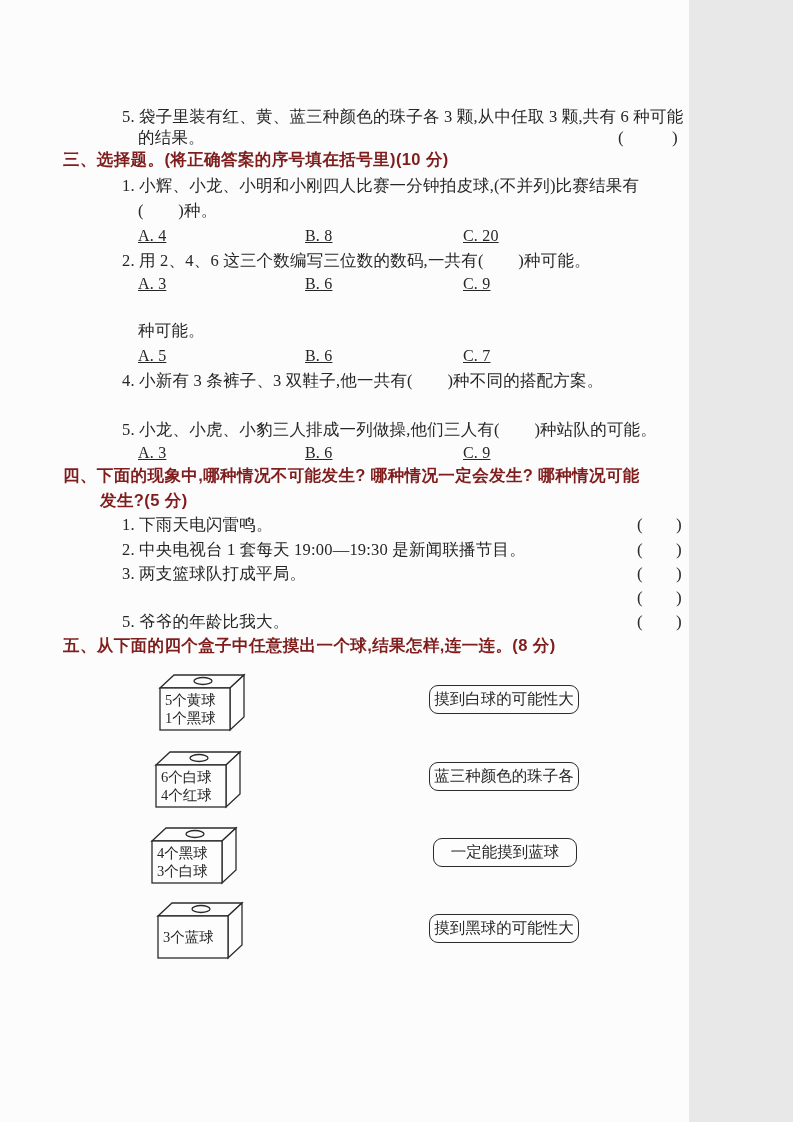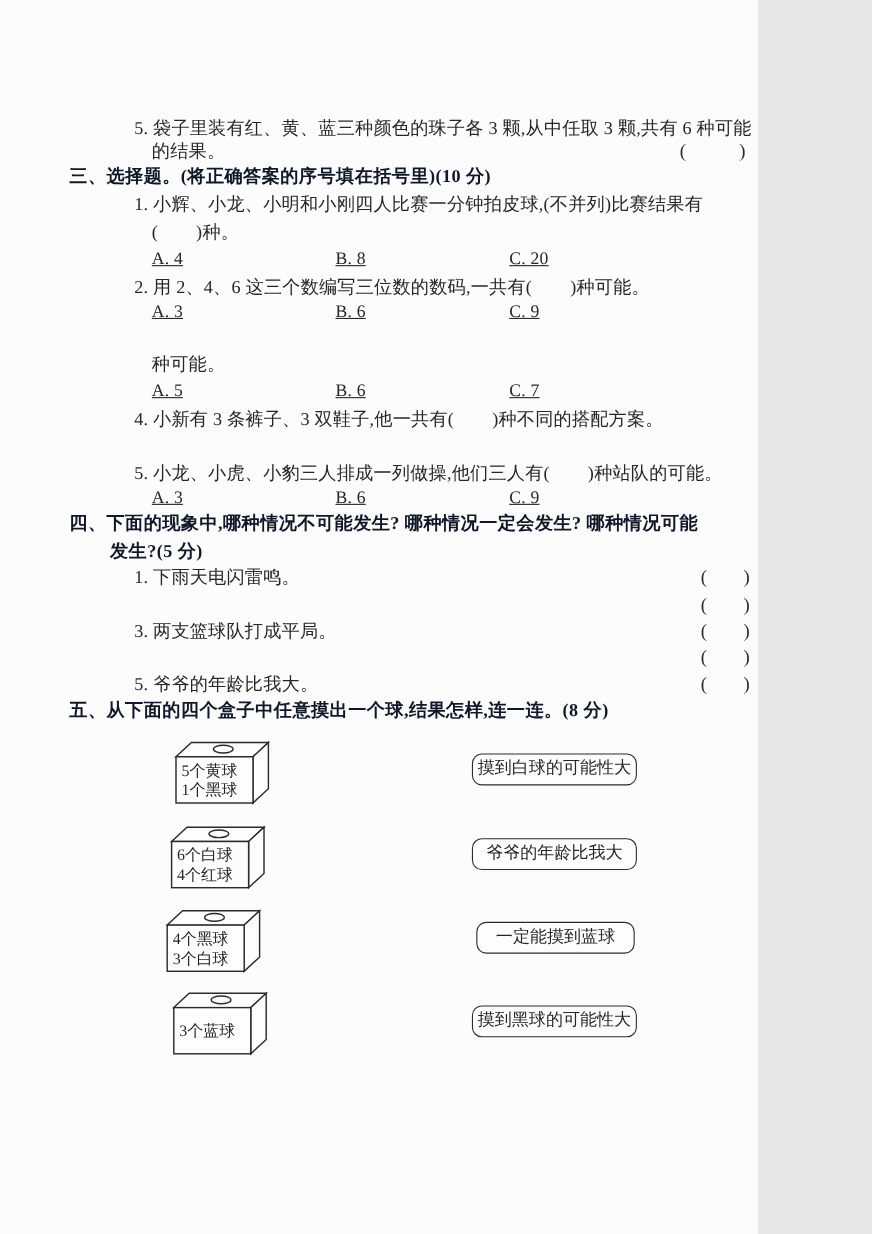--- a/index.html
+++ b/index.html
@@ -13,23 +13,23 @@
     overflow:hidden;
   }
   .ln{
     position:absolute;
     font-size:16.5px;
     line-height:23px;
     white-space:pre;
     letter-spacing:0.2px;
   }
   .hd{
-    font-family:Liberation Serif, serif;
+    font-family:Liberation Sans, sans-serif;
     font-weight:700;
-    color:#0f172a;
+    color:#7f1d1d;
     letter-spacing:0.4px;
   }
   .optrow{left:0;width:793px;height:23px;}
   .opt{position:absolute;top:0;font-size:16px;text-decoration:underline;}
   .pr{
     position:absolute;
     font-size:17px;line-height:23px;
     color:#2a2a2a;
   }
   .card{
@@ -103,20 +103,21 @@
     <span class="opt" style="left:463px">C. 9</span>
   </div>
 
   <div class="ln hd" style="top:464px;left:63px">四、下面的现象中,哪种情况不可能发生? 哪种情况一定会发生? 哪种情况可能</div>
   <div class="ln hd" style="top:489px;left:100px">发生?(5 分)</div>
 
   <div class="ln" style="top:513px;left:122px">1. 下雨天电闪雷鸣。</div>
   <span class="pr" style="top:513px;left:637px">(</span>
   <span class="pr" style="top:513px;left:676px">)</span>
 
+  <div class="ln" style="top:538px;left:122px">2. 中央电视台 1 套每天 19:00—19:30 是新闻联播节目。</div>
   <span class="pr" style="top:538px;left:637px">(</span>
   <span class="pr" style="top:538px;left:676px">)</span>
 
   <div class="ln" style="top:562px;left:122px">3. 两支篮球队打成平局。</div>
   <span class="pr" style="top:562px;left:637px">(</span>
   <span class="pr" style="top:562px;left:676px">)</span>
 
   <span class="pr" style="top:586px;left:637px">(</span>
   <span class="pr" style="top:586px;left:676px">)</span>
 
@@ -137,21 +138,21 @@
   <div class="pill" style="left:429px;top:685px;width:148px">摸到白球的可能性大</div>
 
   <svg class="box3d" style="left:154px;top:749px" width="94" height="60" viewBox="0 0 94 60">
     <polygon class="face" points="2,16 16,3 86,3 72,16"></polygon>
     <polygon class="face" points="72,16 86,3 86,45 72,58"></polygon>
     <rect class="face" x="2" y="16" width="70" height="42"></rect>
     <ellipse class="face" cx="45" cy="9" rx="9" ry="3.5"></ellipse>
     <text x="7" y="33">6个白球</text>
     <text x="7" y="51">4个红球</text>
   </svg>
-  <div class="pill" style="left:429px;top:762px;width:148px">爷爷的年龄比我大</div>
+  <div class="pill" style="left:429px;top:762px;width:148px">蓝三种颜色的珠子各</div>
 
   <svg class="box3d" style="left:150px;top:825px" width="94" height="60" viewBox="0 0 94 60">
     <polygon class="face" points="2,16 16,3 86,3 72,16"></polygon>
     <polygon class="face" points="72,16 86,3 86,45 72,58"></polygon>
     <rect class="face" x="2" y="16" width="70" height="42"></rect>
     <ellipse class="face" cx="45" cy="9" rx="9" ry="3.5"></ellipse>
     <text x="7" y="33">4个黑球</text>
     <text x="7" y="51">3个白球</text>
   </svg>
   <div class="pill" style="left:433px;top:838px;width:142px">一定能摸到蓝球</div>

